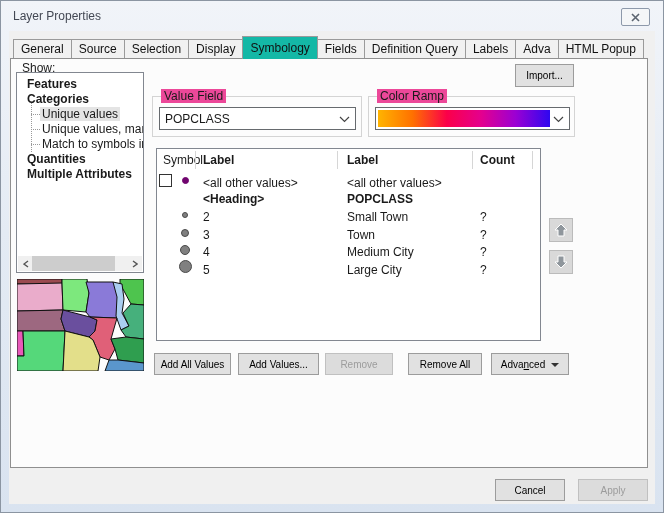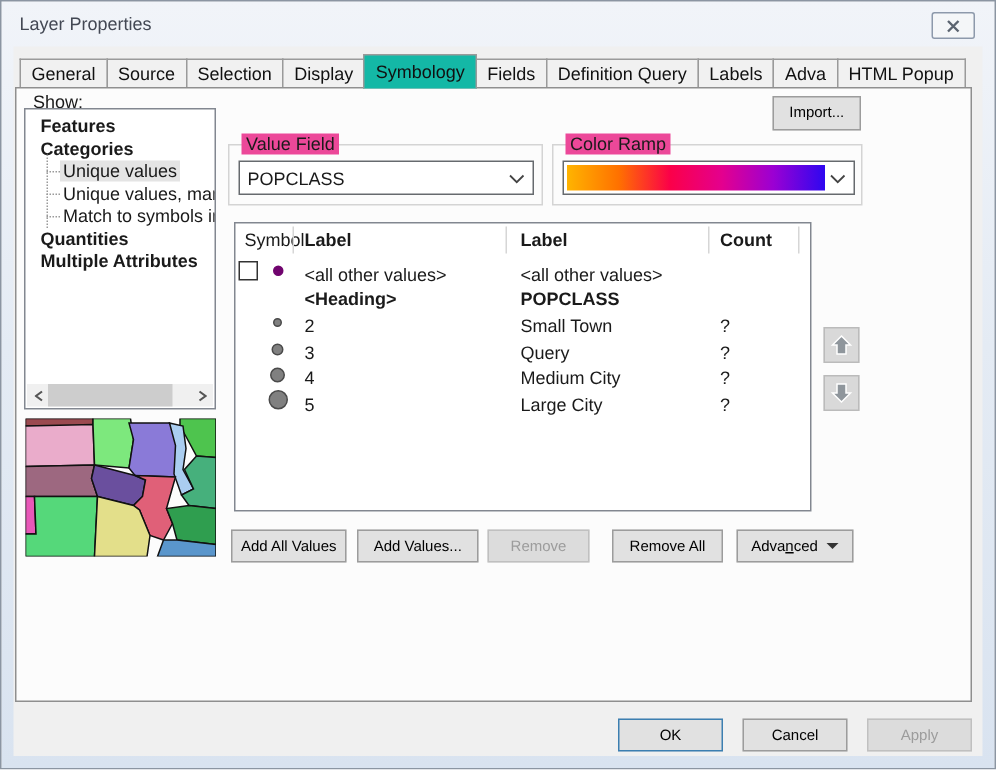--- a/index.html
+++ b/index.html
@@ -221,21 +221,21 @@
             <span class="dot dot-1" style="background: rgb(128, 128, 128); border-color: rgb(74, 74, 74);"></span>
           </div>
         <span class="cell" style="left:46px;top:61px;">2</span>
         <span class="cell" style="left:190px;top:61px;">Small Town</span>
         <span class="cell" style="left:323px;top:61px;">?</span>
 
         <div class="row-sym" style="top:76px;">
             <span class="dot dot-2" style="background: rgb(128, 128, 128); border-color: rgb(74, 74, 74);"></span>
           </div>
         <span class="cell" style="left:46px;top:79px;">3</span>
-        <span class="cell" style="left:190px;top:79px;">Query</span>
+        <span class="cell" style="left:190px;top:79px;">Town</span>
         <span class="cell" style="left:323px;top:79px;">?</span>
 
         <div class="row-sym" style="top:93px;">
             <span class="dot dot-3" style="background: rgb(128, 128, 128); border-color: rgb(74, 74, 74);"></span>
           </div>
         <span class="cell" style="left:46px;top:96px;">4</span>
         <span class="cell" style="left:190px;top:96px;">Medium City</span>
         <span class="cell" style="left:323px;top:96px;">?</span>
 
         <div class="row-sym" style="top:110px;">
@@ -258,18 +258,17 @@
       </div>
 
       <button class="act-btn b-addall">Add All Values</button>
       <button class="act-btn b-addval">Add Values...</button>
       <button class="act-btn b-remove" disabled="">Remove</button>
       <button class="act-btn b-removeall">Remove All</button>
       <button class="act-btn b-advanced"><span>Adva</span><span class="accel">n</span><span>ced</span><span class="dd-tri"></span></button>
 
     </div>
 
-    <button class="footer-btn b-ok">OK</button>
     <button class="footer-btn b-apply" disabled="">Apply</button>
     <button class="footer-btn b-cancel">Cancel</button>
 
   </div>
 </div>
 
 </body></html>

